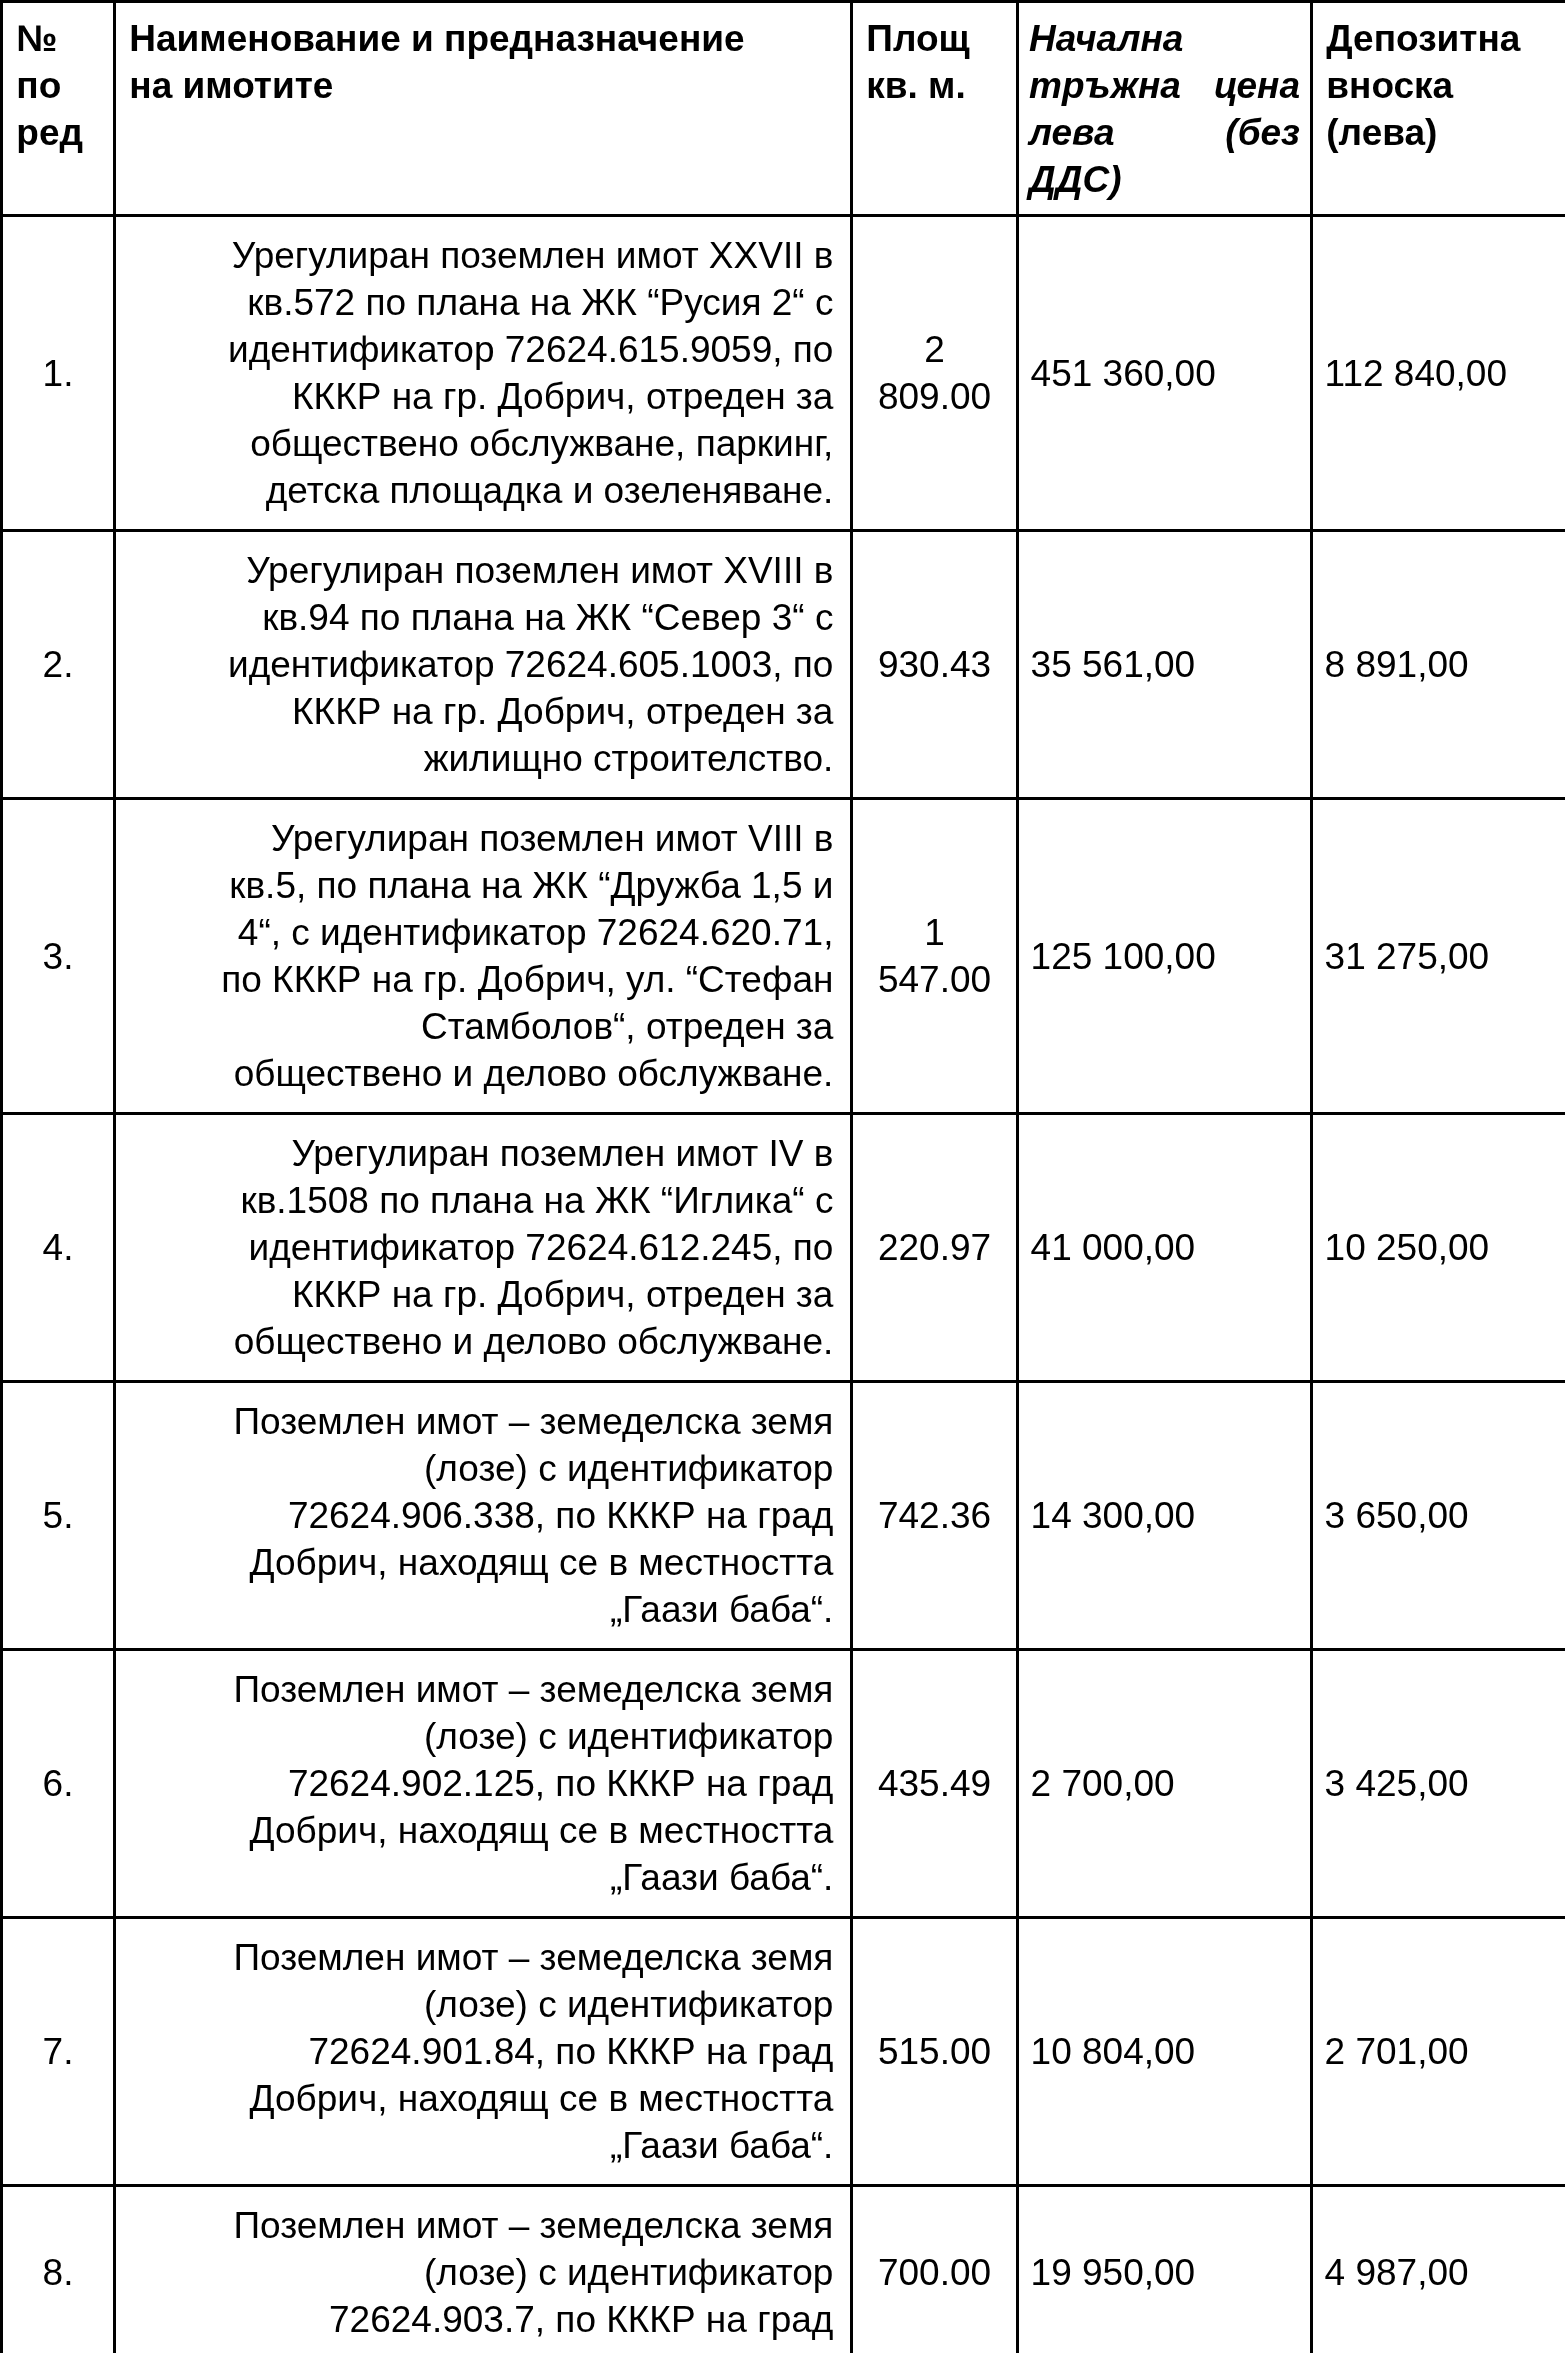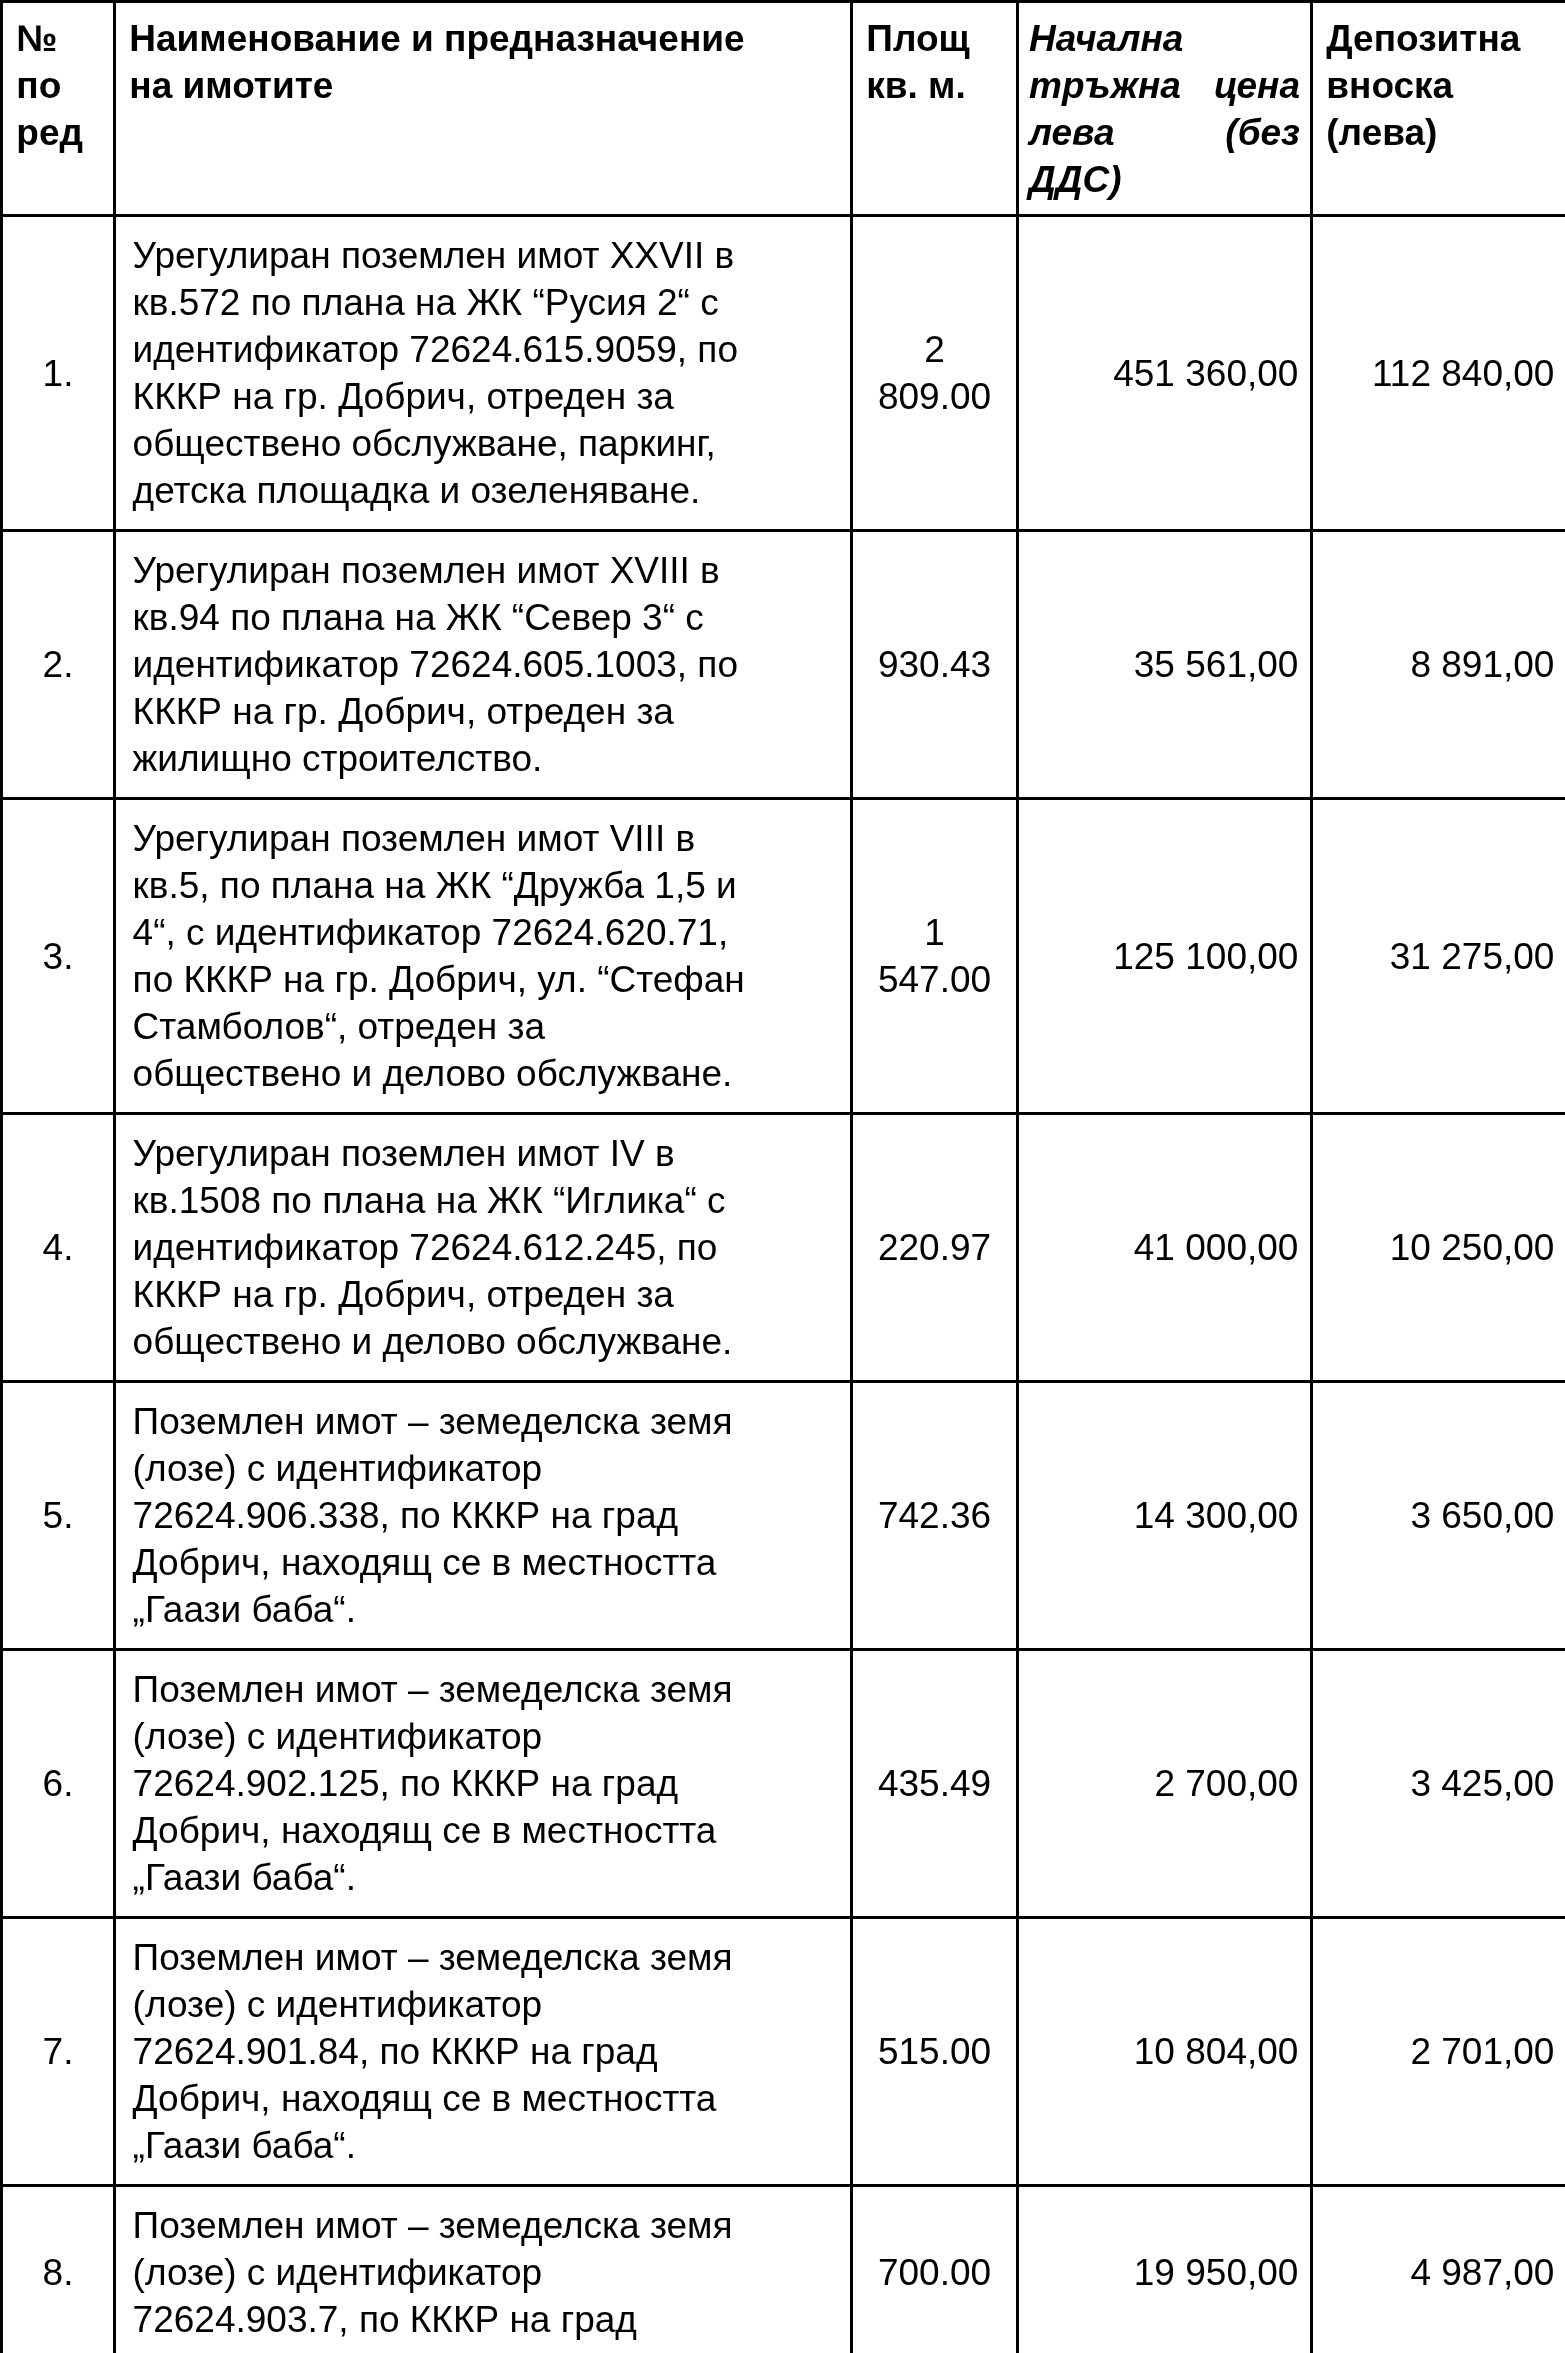--- a/index.html
+++ b/index.html
@@ -44,31 +44,31 @@
   }
   td {
     vertical-align: middle;
   }
   td.c-num-cell {
     text-align: center;
     padding: 6.6px 3.3px;
   }
   td.c-name-cell {
     vertical-align: top;
-    text-align: left;
+    text-align: right;
     padding: 15px 16.6px;
     white-space: pre-line;
   }
   td.c-area-cell {
     text-align: center;
     white-space: pre-line;
     padding: 6.6px 8.3px;
   }
   td.c-price-cell, td.c-deposit-cell {
-    text-align: right;
+    text-align: left;
     padding: 6.6px 11.6px;
   }
 </style>
 </head>
 <body>
 
 <table class="props">
   <colgroup>
     <col class="c-num">
     <col class="c-name">

